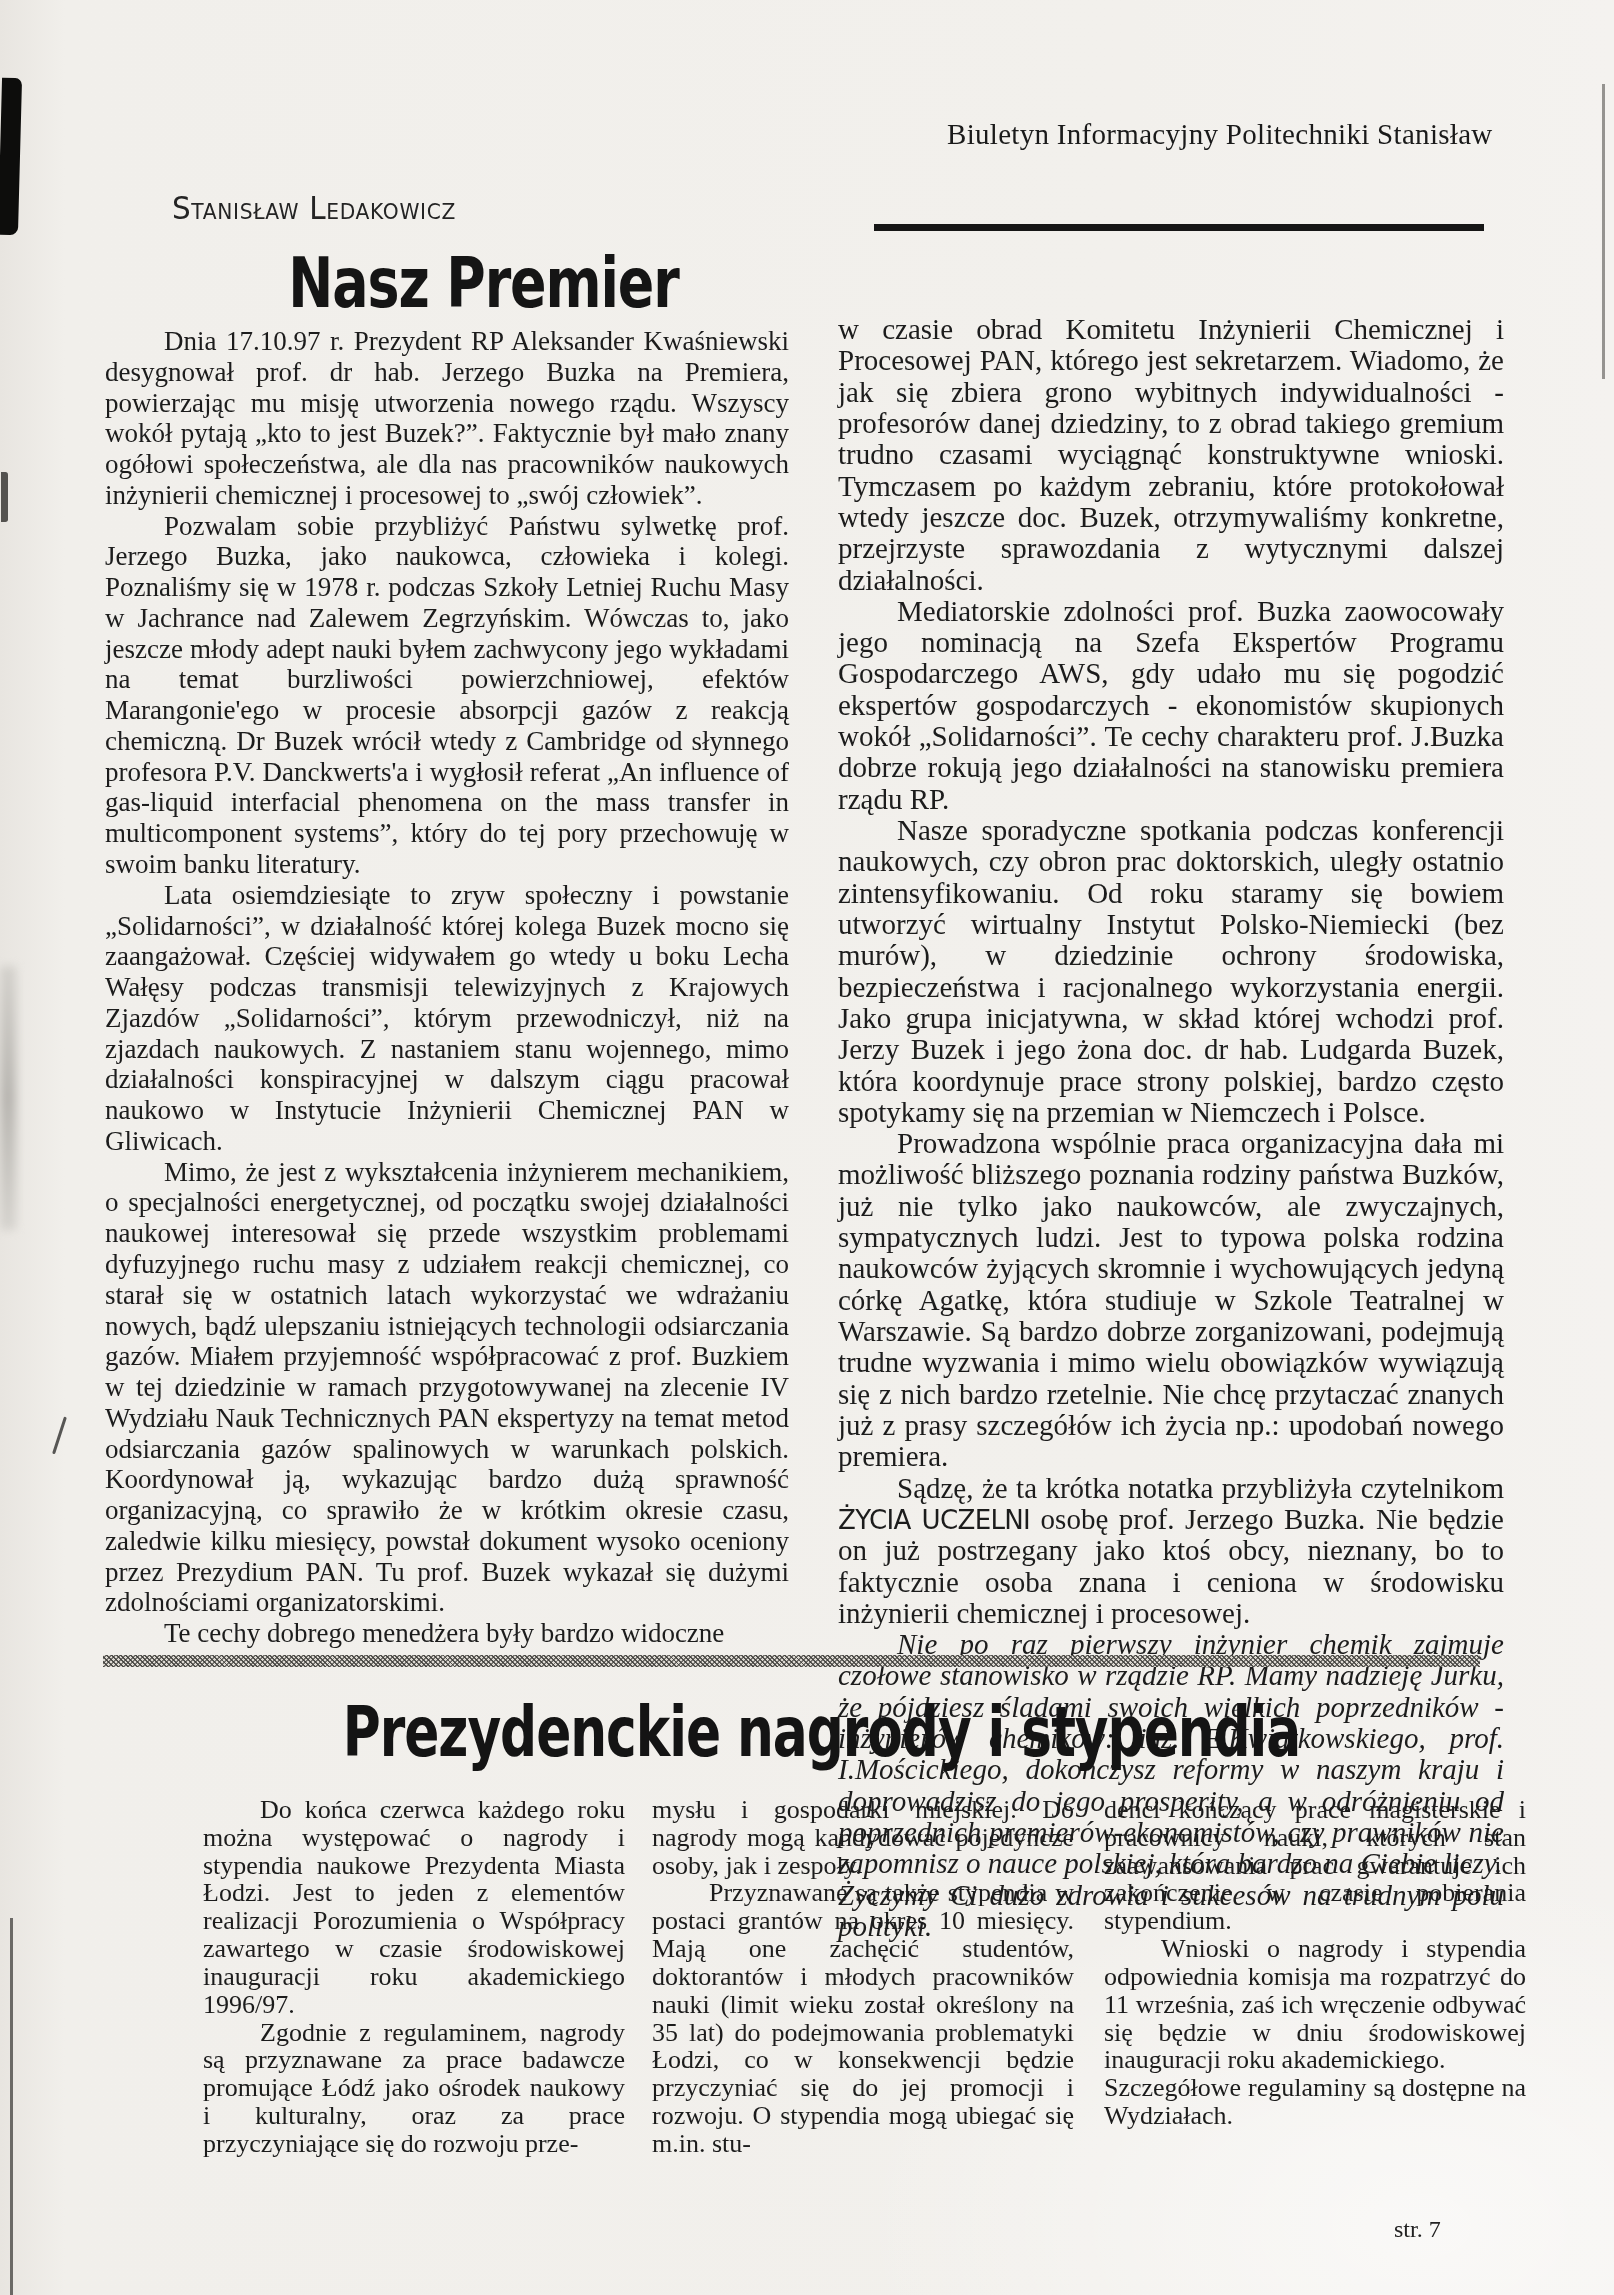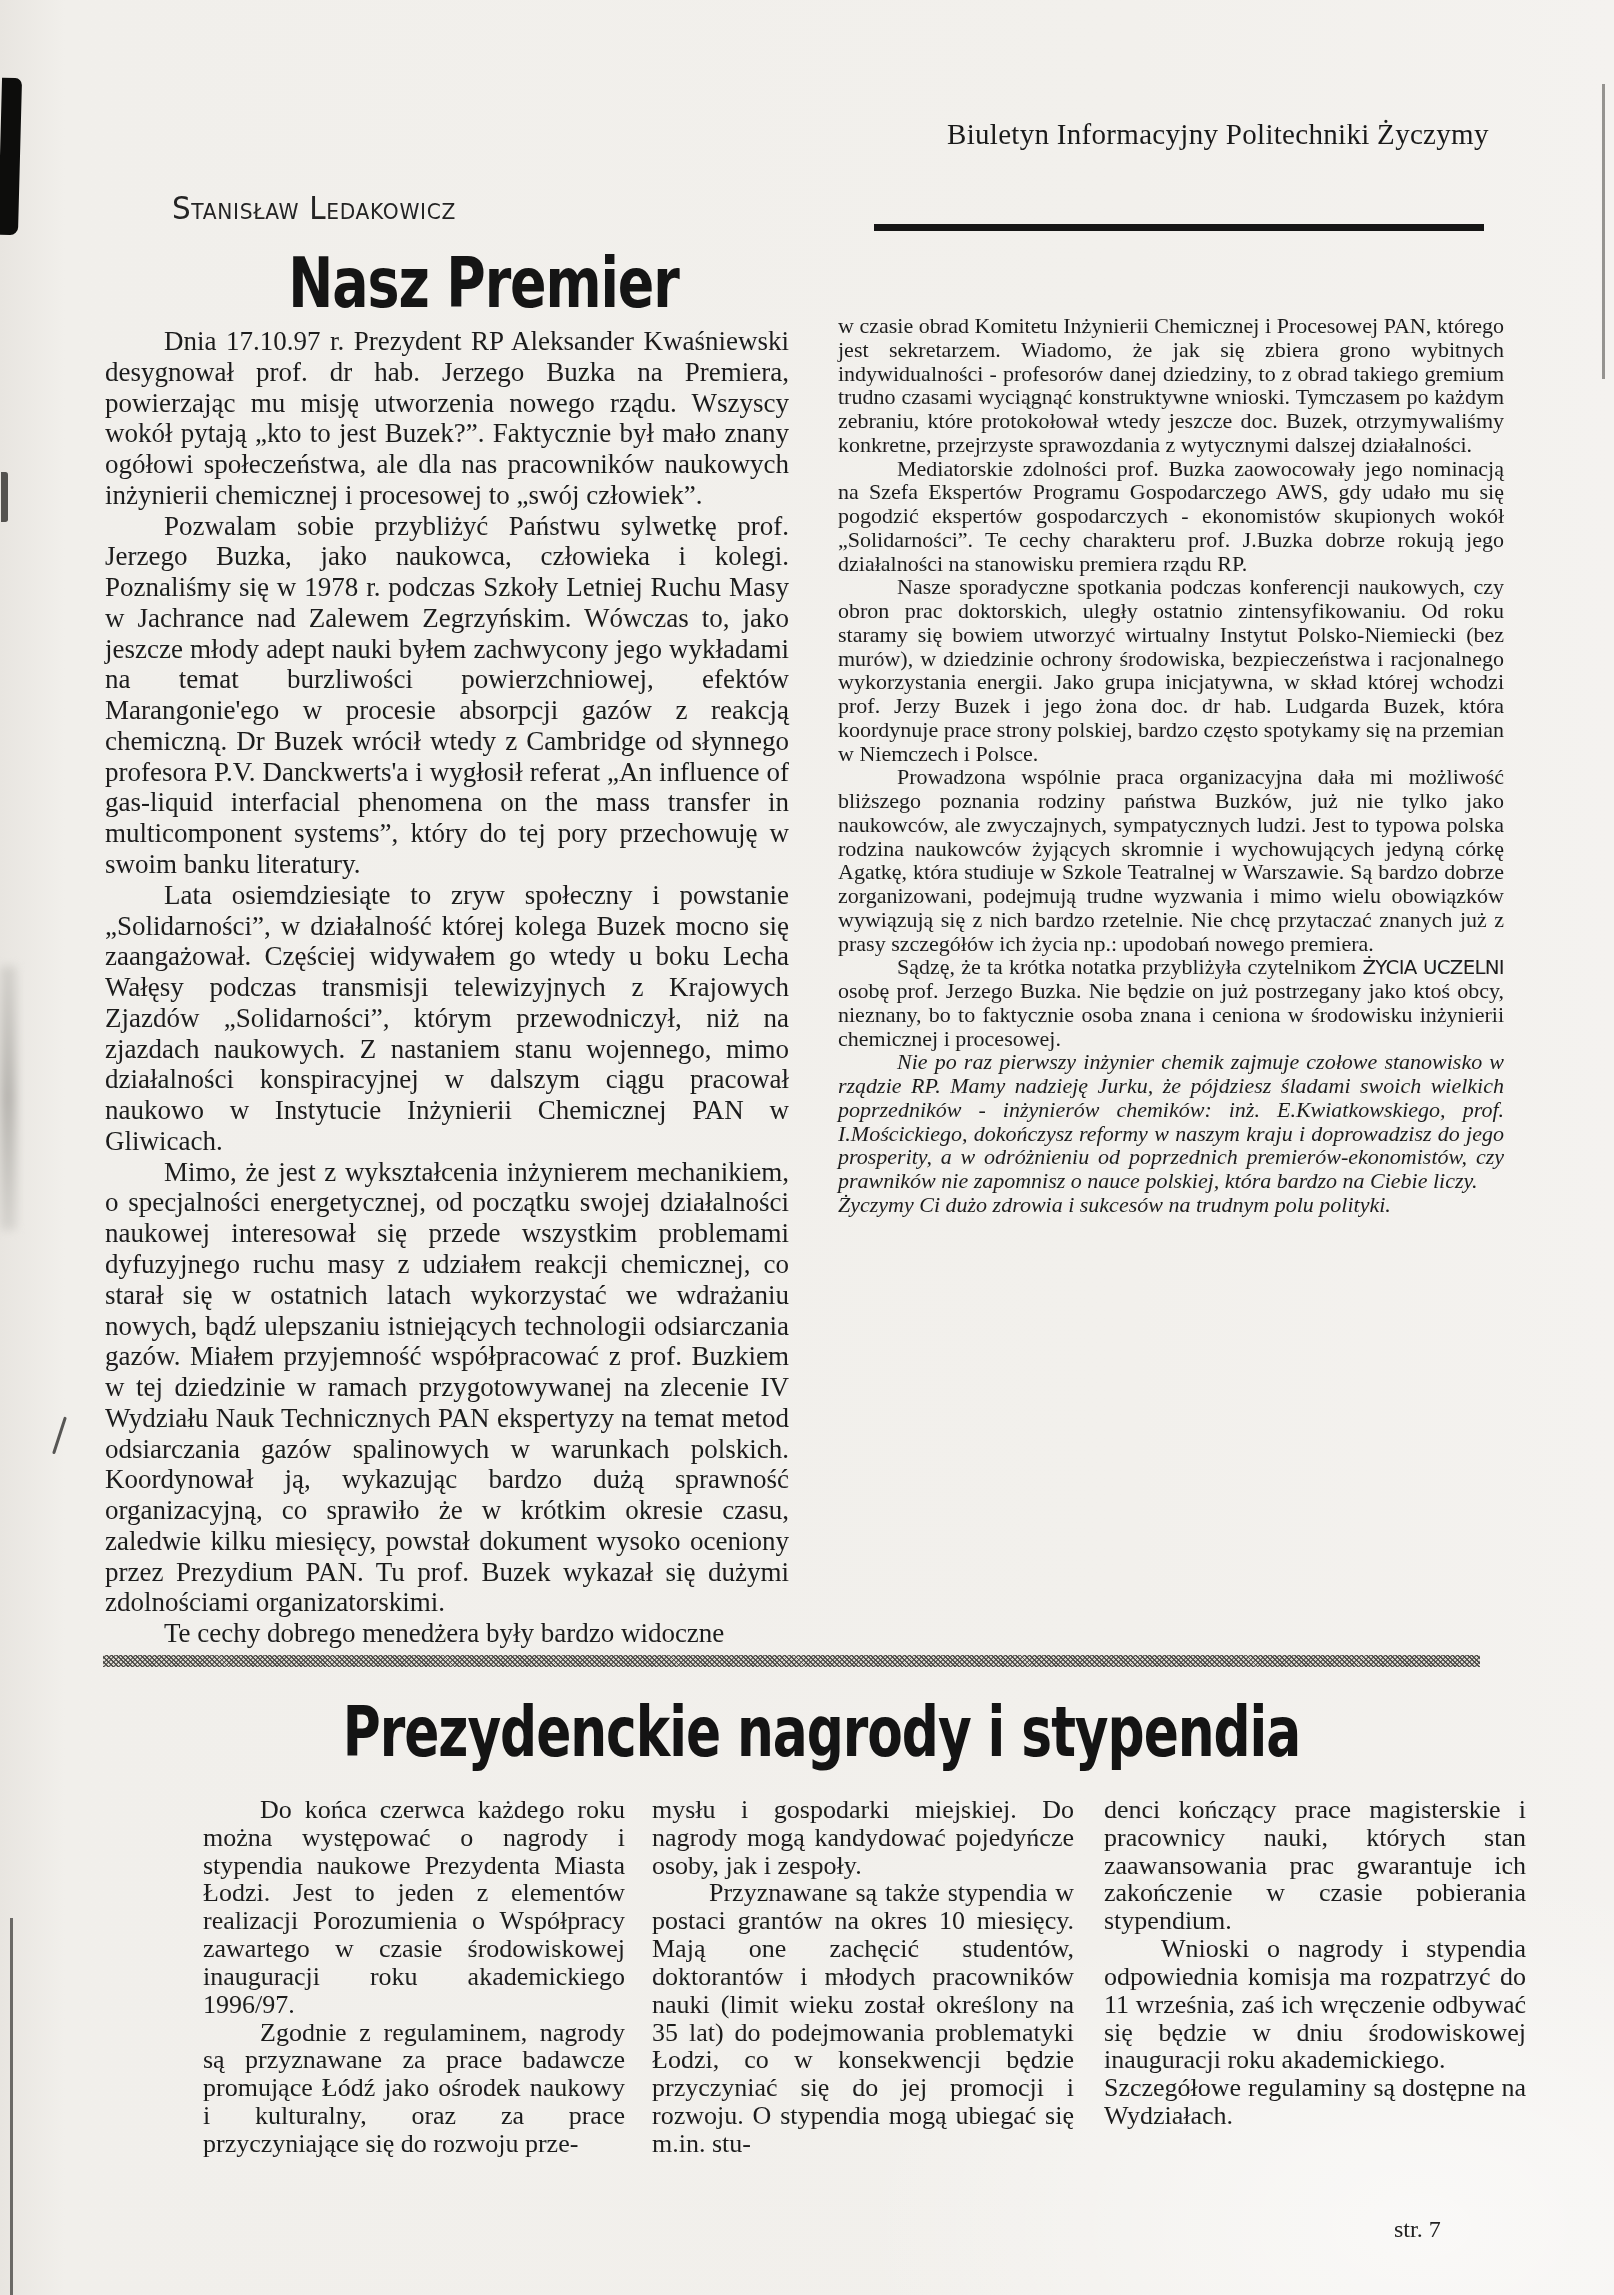--- a/index.html
+++ b/index.html
@@ -42,21 +42,21 @@
     position:absolute; top:243px; left:139px; width:689px; text-align:center;
     font-family:"DejaVu Sans", sans-serif; font-weight:bold;
     font-size:69px; letter-spacing:-1.4px; color:#151515;
     transform:scaleX(.78); transform-origin:center; white-space:nowrap;
   }
 
   .col { position:absolute; text-align:justify; }
   .col p { margin:0; text-indent:59px; }
   .col p.cont { text-indent:0; }
   .left-col  { top:326px; left:105px;  width:684px; font-size:27px; line-height:1.14; }
-  .right-col { top:314px; left:838px; width:666px;  font-size:22px; line-height:1.08; }
+  .right-col { top:314px; left:838px; width:666px;  font-size:29px; line-height:1.08; }
   .italic { font-style:italic; }
   .logo {
     font-family:"DejaVu Sans", sans-serif; font-weight:normal; font-style:normal;
     font-size:.9em; letter-spacing:-0.7px; white-space:nowrap;
   }
 
   .divider {
     position:absolute; top:1655px; left:103px; width:1377px; height:11.5px;
     background:
       repeating-linear-gradient(45deg,  rgba(62,61,58,.85) 0 1.4px, rgba(0,0,0,0) 1.4px 3.4px),
@@ -85,21 +85,21 @@
 
 <div class="page">
 
   <div class="art blob-top-left"></div>
   <div class="art mark-left-2"></div>
   <div class="art smudge-left"></div>
   <div class="art slash-mark"></div>
   <div class="art line-left-bottom"></div>
   <div class="art line-right-top"></div>
 
-  <div class="header-title">Biuletyn Informacyjny Politechniki Życzymy</div>
+  <div class="header-title">Biuletyn Informacyjny Politechniki Stanisław</div>
   <div class="header-rule"></div>
 
   <div class="author">Stanisław Ledakowicz</div>
   <div class="article-title">Nasz Premier</div>
 
   <div class="col left-col">
     <p>Dnia 17.10.97 r. Prezydent RP Aleksander Kwaśniewski desygnował prof. dr hab. Jerzego Buzka na Premiera, powierzając mu misję utworzenia nowego rządu. Wszyscy wokół pytają „kto to jest Buzek?”. Faktycznie był mało znany ogółowi społeczeństwa, ale dla nas pracowników naukowych inżynierii chemicznej i procesowej to „swój człowiek”.</p>
     <p>Pozwalam sobie przybliżyć Państwu sylwetkę prof. Jerzego Buzka, jako naukowca, człowieka i kolegi. Poznaliśmy się w 1978 r. podczas Szkoły Letniej Ruchu Masy w Jachrance nad Zalewem Zegrzyńskim. Wówczas to, jako jeszcze młody adept nauki byłem zachwycony jego wykładami na temat burzliwości powierzchniowej, efektów Marangonie'ego w procesie absorpcji gazów z reakcją chemiczną. Dr Buzek wrócił wtedy z Cambridge od słynnego profesora P.V. Danckwerts'a i wygłosił referat „An influence of gas-liquid interfacial phenomena on the mass transfer in multicomponent systems”, który do tej pory przechowuję w swoim banku literatury.</p>
     <p>Lata osiemdziesiąte to zryw społeczny i powstanie „Solidarności”, w działalność której kolega Buzek mocno się zaangażował. Częściej widywałem go wtedy u boku Lecha Wałęsy podczas transmisji telewizyjnych z Krajowych Zjazdów „Solidarności”, którym przewodniczył, niż na zjazdach naukowych. Z nastaniem stanu wojennego, mimo działalności konspiracyjnej w dalszym ciągu pracował naukowo w Instytucie Inżynierii Chemicznej PAN w Gliwicach.</p>
     <p>Mimo, że jest z wykształcenia inżynierem mechanikiem, o specjalności energetycznej, od początku swojej działalności naukowej interesował się przede wszystkim problemami dyfuzyjnego ruchu masy z udziałem reakcji chemicznej, co starał się w ostatnich latach wykorzystać we wdrażaniu nowych, bądź ulepszaniu istniejących technologii odsiarczania gazów. Miałem przyjemność współpracować z prof. Buzkiem w tej dziedzinie w ramach przygotowywanej na zlecenie IV Wydziału Nauk Technicznych PAN ekspertyzy na temat metod odsiarczania gazów spalinowych w warunkach polskich. Koordynował ją, wykazując bardzo dużą sprawność organizacyjną, co sprawiło że w krótkim okresie czasu, zaledwie kilku miesięcy, powstał dokument wysoko oceniony przez Prezydium PAN. Tu prof. Buzek wykazał się dużymi zdolnościami organizatorskimi.</p>

